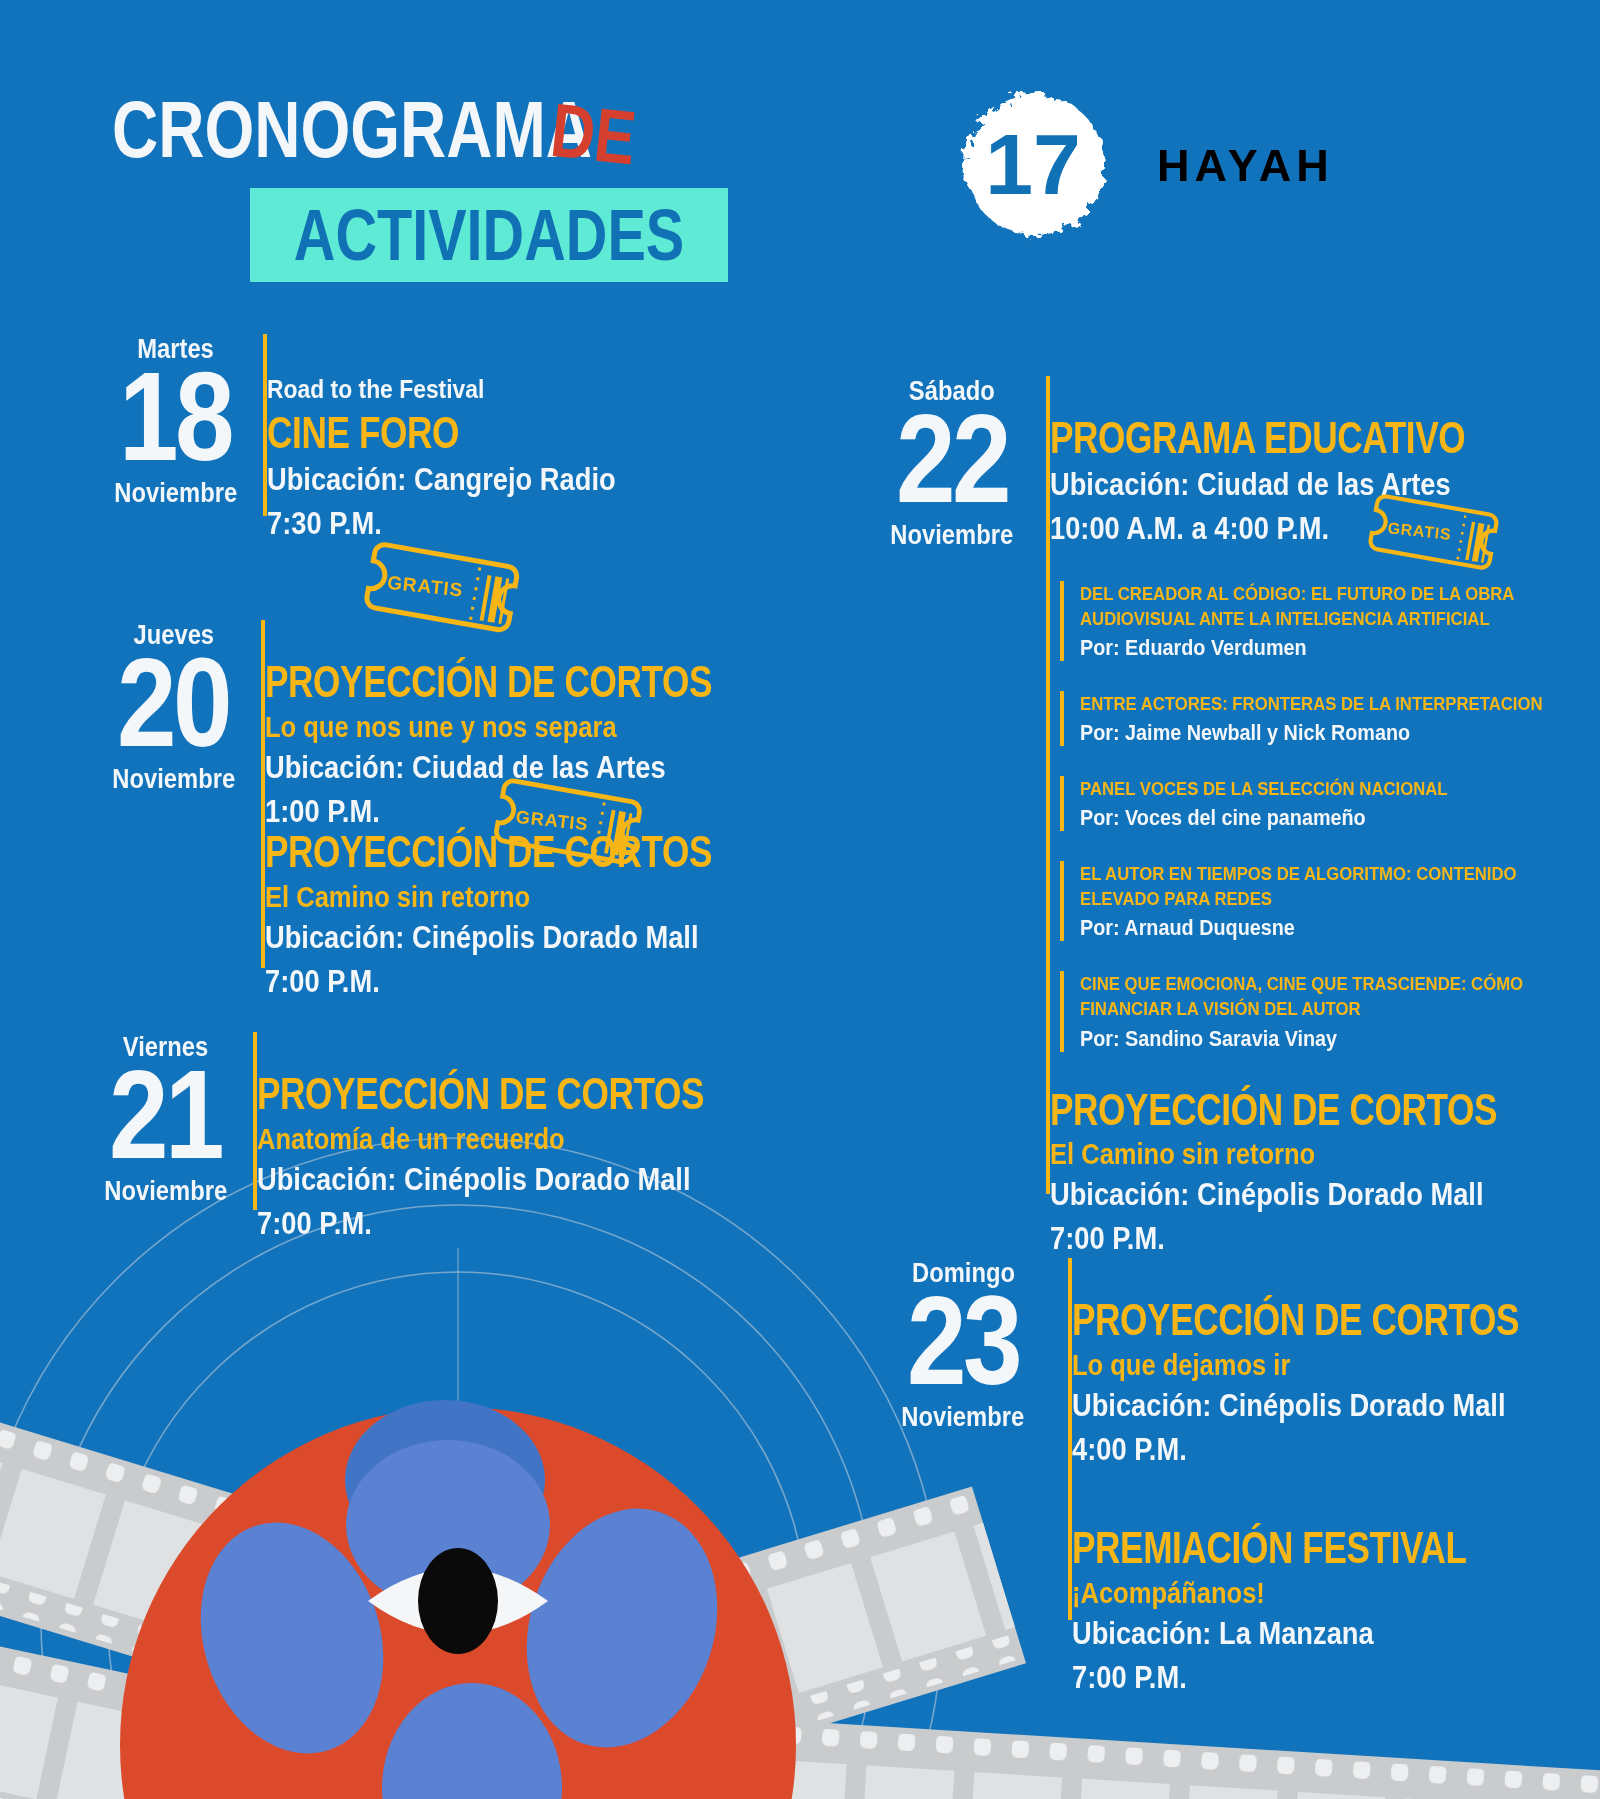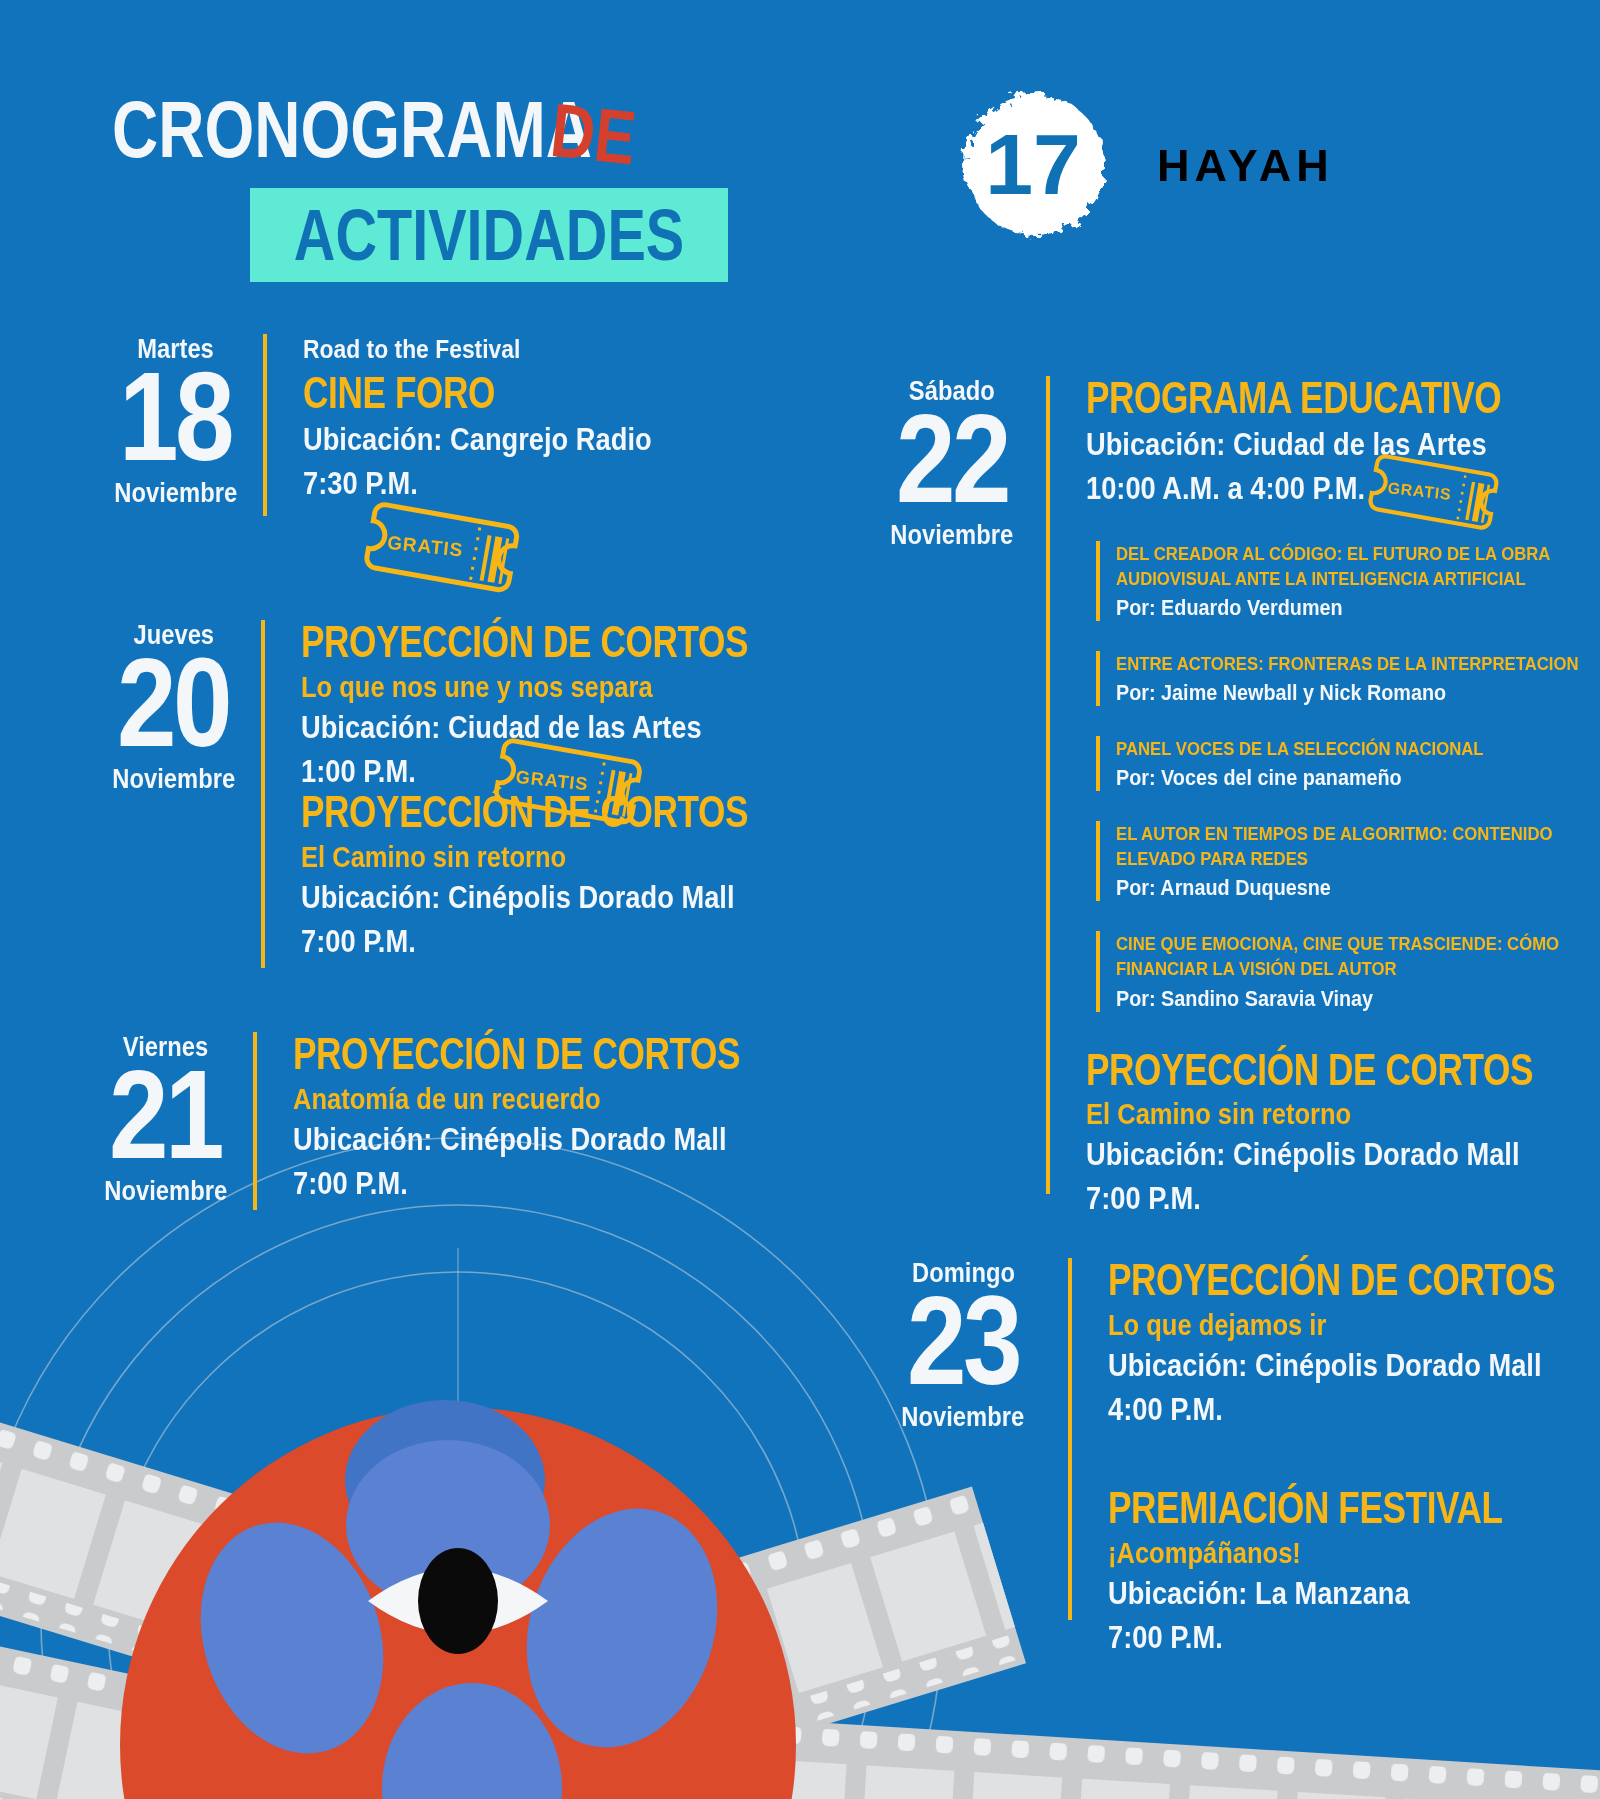--- a/index.html
+++ b/index.html
@@ -41,21 +41,21 @@
   
   .sec{position:absolute;display:flex;align-items:flex-start;}
   .datecol{display:flex;flex-direction:column;align-items:center;color:#F4F7F9;}
   .datecol-l{width:175px;}
   .datecol-r{width:210px;}
   .day{font-size:27px;}
   .num{font-size:126px;line-height:0.80;letter-spacing:-4px;margin-top:2px;
        transform:scaleX(0.85);transform-origin:center top;}
   .month{font-size:27px;margin-top:10px;}
   .divider{width:4px;background:#F7B616;flex:0 0 auto;}
-  .content{position:relative;padding-left:36px;padding-top:0;}
+  .content{position:relative;padding-top:0;margin-top:40px;}
 
   .kicker{color:#F4F7F9;font-size:26px;margin-bottom:6px;}
   .etitle{color:#F7B616;font-size:44px;line-height:1.02;margin-bottom:6px;
           transform:scaleX(0.80);transform-origin:0 0;white-space:nowrap;letter-spacing:-0.5px;}
   .esub{color:#F7B616;font-size:29px;margin-top:2px;}
   .eloc{color:#F4F7F9;font-size:31px;margin-top:6px;}
   .etime{color:#F4F7F9;font-size:31px;margin-top:8px;}
   .line{white-space:nowrap;transform:scaleX(0.88);transform-origin:0 50%;}
   .line-c{white-space:nowrap;transform:scaleX(0.88);transform-origin:center;}
   .ev + .ev{margin-top:58px;}

